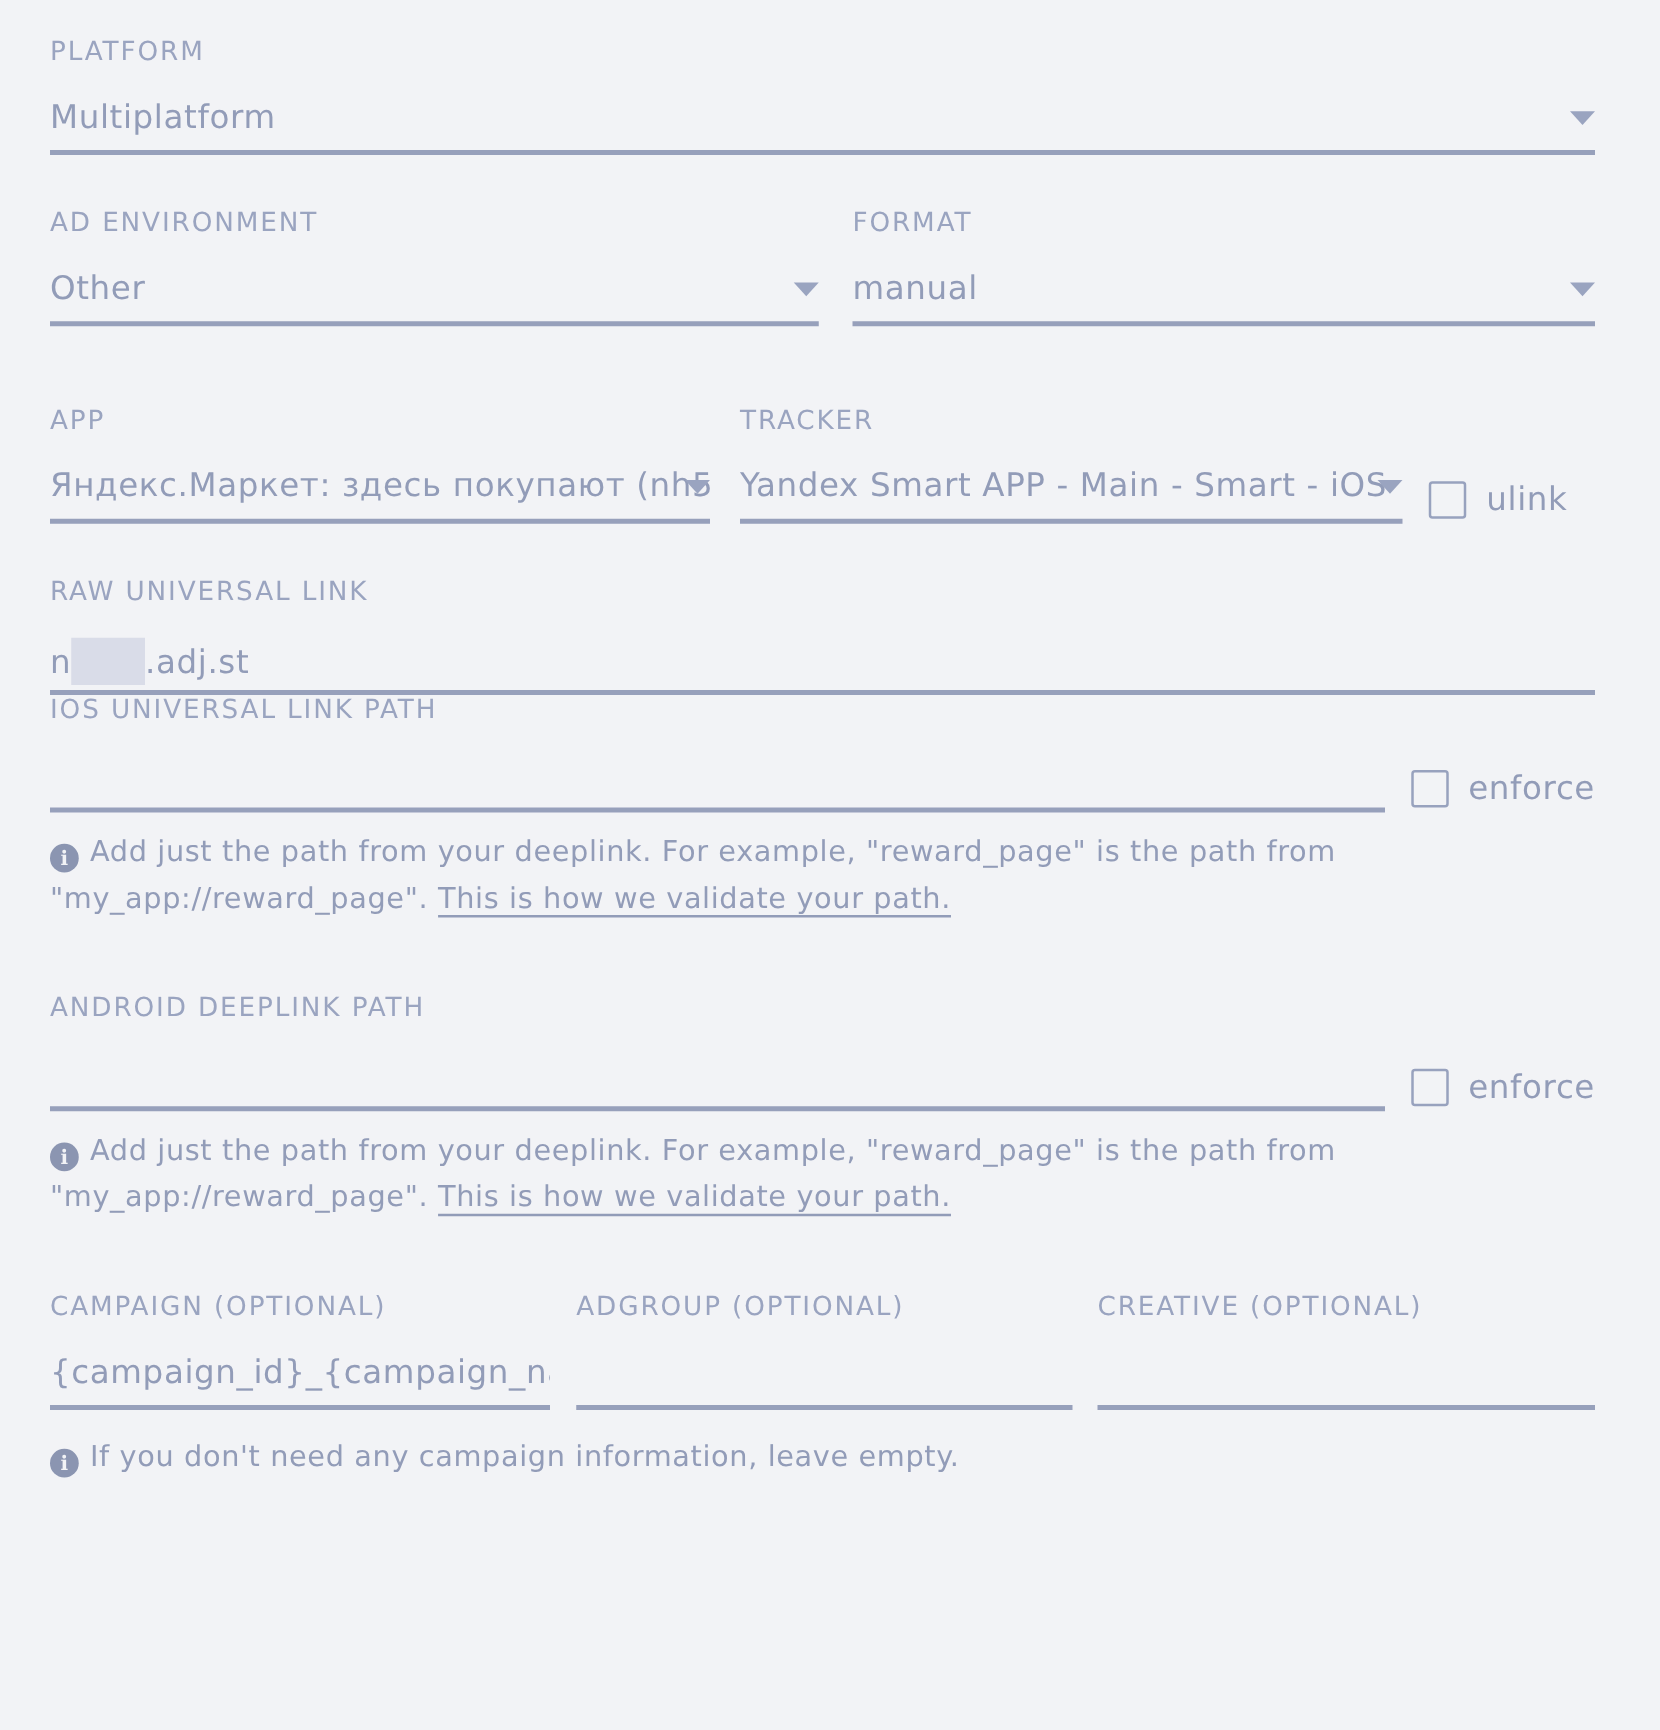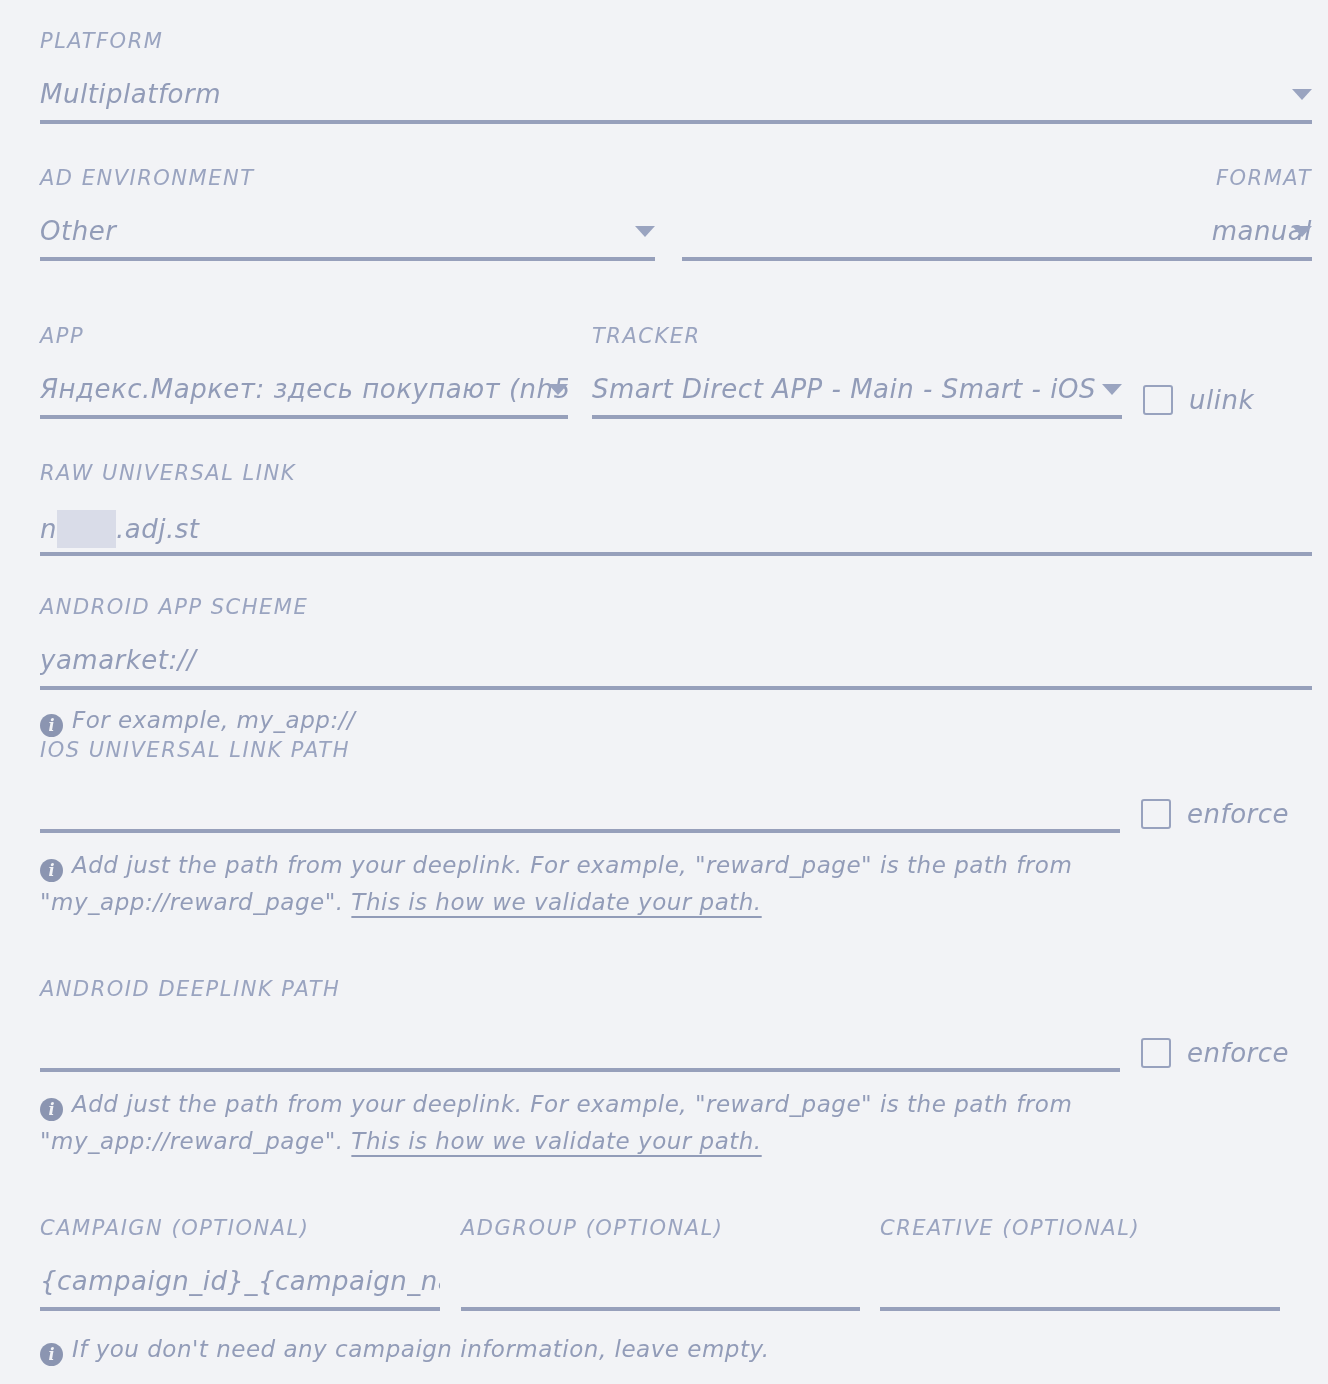--- a/index.html
+++ b/index.html
@@ -7,40 +7,40 @@
     --label:#9aa4c0;
     --value:#929cb8;
     --line:#97a0bb;
     --icon:#8b95b1;
     --checkbox:#98a2be;
     --redact:#d9dce8;
   }
   *{margin:0;padding:0;box-sizing:border-box;}
   html,body{width:1328px;height:1384px;background:var(--bg);overflow:hidden;
     font-family:"DejaVu Sans","Liberation Sans",sans-serif;}
-  .page{position:relative;width:1328px;height:1384px;padding:30px 16px 0 40px;font-style:italic;}
+  .page{position:relative;width:1328px;height:1384px;padding:30px 52px 0 40px;}
   .label{font-size:21px;line-height:22px;letter-spacing:1.5px;color:var(--label);
     text-transform:uppercase;white-space:nowrap;}
   .value-row{position:relative;margin-top:26px;height:32px;}
   .value{font-size:26px;line-height:32px;letter-spacing:0.5px;color:var(--value);
     white-space:nowrap;overflow:hidden;}
   .rule{height:4px;margin-top:10px;background:var(--line);}
   .caret{position:absolute;right:0;bottom:10px;width:0;height:0;
     border-left:10px solid transparent;border-right:10px solid transparent;
     border-top:11px solid var(--label);}
   .row{display:flex;align-items:flex-end;}
   .block-2{margin-top:43px;}
   .block-3{margin-top:64px;}
   .block-4{margin-top:43px;}
   .block-5{margin-top:40px;}
   .block-6{}
   .block-7{margin-top:57px;}
   .block-8{margin-top:57px;}
   .col-adenv{width:615px;margin-right:27px;}
-  .col-format{flex:1;text-align:right;}
+  .col-format{flex:1;}
   .col-app{width:528px;margin-right:24px;}
   .col-tracker{width:530px;}
   .col-path{width:1080px;}
   .col-campaign{width:400px;margin-right:21px;}
   .col-adgroup{width:399px;margin-right:20px;}
   .col-creative{width:400px;}
   .checkbox-group{display:flex;align-items:center;margin-left:21px;margin-bottom:4px;white-space:nowrap;}
   .checkbox-box{width:30px;height:30px;border:2px solid var(--checkbox);border-radius:3px;background:transparent;}
   .checkbox-label{margin-left:16px;font-size:26px;letter-spacing:0.5px;color:var(--value);}
   .info{margin-top:12px;font-size:23px;line-height:37px;letter-spacing:0.5px;color:var(--value);}
@@ -91,47 +91,39 @@
       <div class="label">APP</div>
       <div class="value-row">
         <div class="value">Яндекс.Маркет: здесь покупают (nh5z</div>
         <span class="caret"></span>
       </div>
       <div class="rule"></div>
     </section>
     <section class="col-tracker">
       <div class="label">TRACKER</div>
       <div class="value-row">
-        <div class="value">Smart Direct APP - Main - Smart - iOS</div>
+        <div class="value">Yandex Smart APP - Main - Smart - iOS</div>
         <span class="caret"></span>
       </div>
       <div class="rule"></div>
     </section>
     <div class="checkbox-group">
       <div class="checkbox-box"></div>
       <span class="checkbox-label">ulink</span>
     </div>
   </div>
 
   <section class="block-4">
     <div class="label">RAW UNIVERSAL LINK</div>
     <div class="value-row">
       <div class="value"><span>n</span><span class="redacted"></span><span>.adj.st</span></div>
     </div>
     <div class="rule"></div>
   </section>
 
-  <section class="block-5">
-    <div class="label">ANDROID APP SCHEME</div>
-    <div class="value-row">
-      <div class="value">yamarket://</div>
-    </div>
-    <div class="rule"></div>
-    <div class="info"><span class="info-icon">i</span><span>For example, my_app://</span></div>
-  </section>
 
   <section class="block-6">
     <div class="label">IOS UNIVERSAL LINK PATH</div>
     <div class="row">
       <div class="col-path">
         <div class="value-row">
           <div class="value"></div>
         </div>
         <div class="rule"></div>
       </div>

